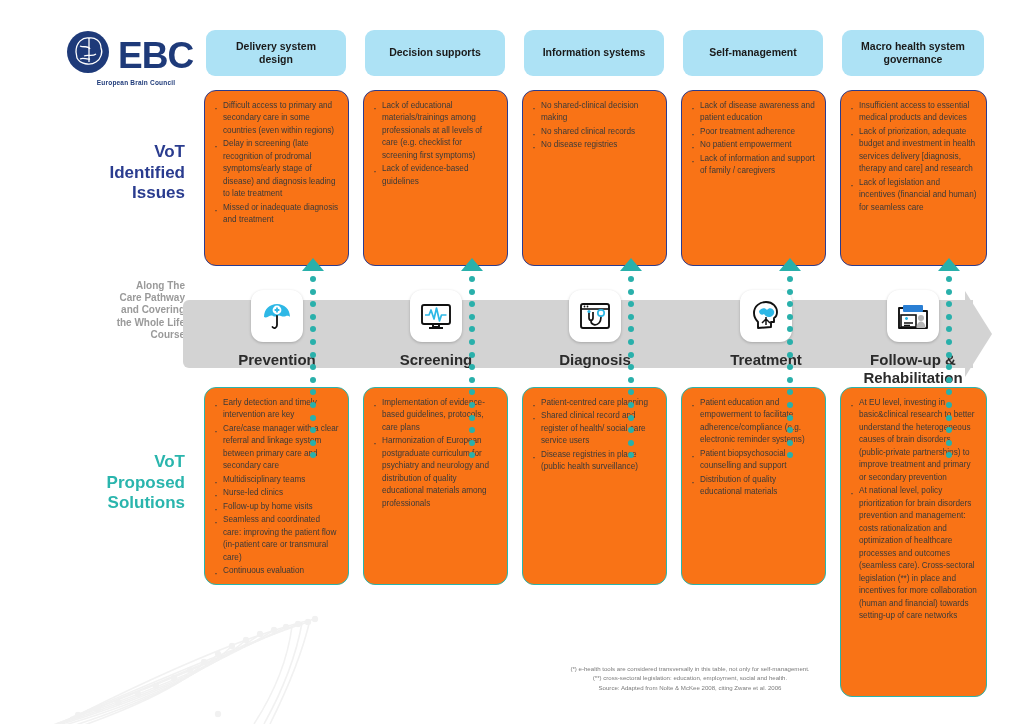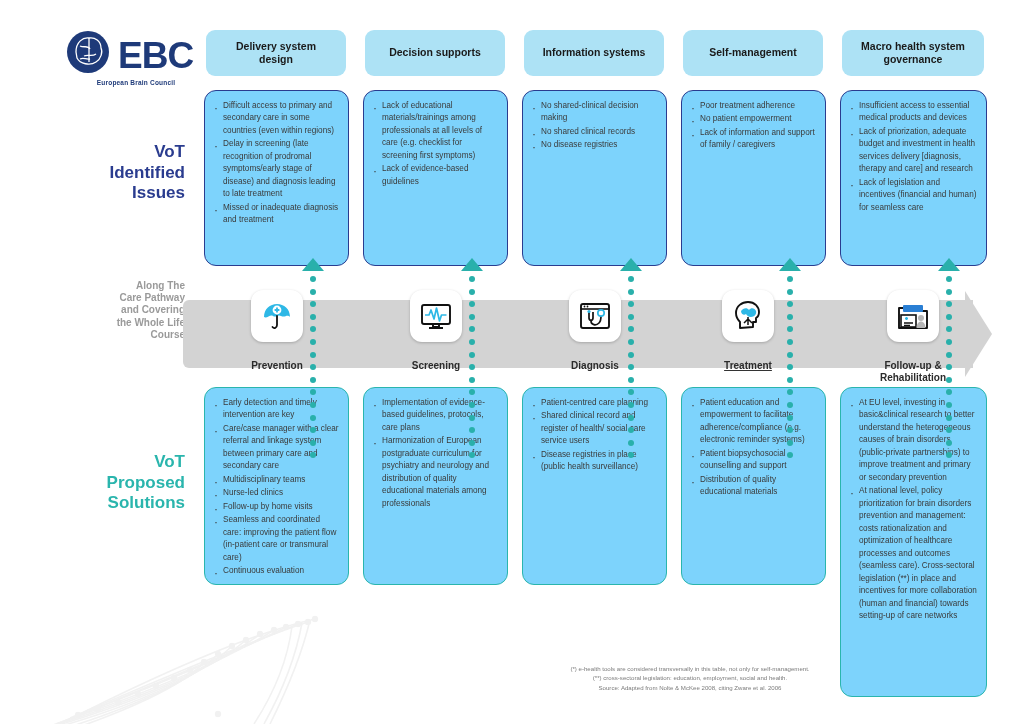--- a/index.html
+++ b/index.html
@@ -21,21 +21,21 @@
     background:#ade2f5;display:flex;align-items:center;justify-content:center;
     text-align:center;font-size:10.5px;font-weight:bold;color:#1a1a1a;line-height:1.25;
     padding:0 6px;box-sizing:border-box;
   }
   .sl{position:absolute;text-align:right;font-weight:bold;line-height:1.22;}
   #vot-issues-label{left:30px;top:142px;width:155px;font-size:17px;color:#2a3c8f;}
   #pathway-label{left:10px;top:280px;width:175px;font-size:10px;color:#9a9a9a;}
   #vot-solutions-label{left:30px;top:452px;width:155px;font-size:17px;color:#2ab5ad;}
   
   .card{
-    position:absolute;box-sizing:border-box;border-radius:12px;background:#7dd3fc;
+    position:absolute;box-sizing:border-box;border-radius:12px;background:#f97316;
     padding:9px 9px 7px 7px;
   }
   .card.issues{border:1.4px solid #2a3c8f;top:90px;height:176px;}
   .card.sols{border:1.4px solid #2ab5ad;top:387px;}
   .card ul{margin:0;padding:0;list-style:none;}
   .card li{
     position:relative;padding-left:11px;font-size:8.2px;line-height:1.52;
     color:#3a3a3a;margin-bottom:1px;
   }
   .card li:before{content:"\00B7";position:absolute;left:2px;top:-1px;font-size:12px;color:#3a3a3a;}
@@ -43,21 +43,21 @@
   .band{position:absolute;left:183px;top:300px;width:790px;height:68px;background:#d3d3d3;
     border-radius:6px 0 0 6px;}
   .band-arrow{position:absolute;left:965px;top:291px;width:0;height:0;
     border-top:43px solid transparent;border-bottom:43px solid transparent;
     border-left:27px solid #d3d3d3;}
   .stage{position:absolute;width:120px;text-align:center;}
   .stage-icon{
     width:52px;height:52px;margin:0 auto;background:#fff;border-radius:12px;
     box-shadow:0 1px 3px rgba(0,0,0,.22);display:flex;align-items:center;justify-content:center;
   }
-  .stage-label{margin-top:18px;font-size:10px;font-weight:bold;color:#2b2b2b;line-height:1.2;}
+  .stage-label{margin-top:9px;font-size:15px;font-weight:bold;color:#2b2b2b;line-height:1.2;}
   
   .dots{position:absolute;width:9px;}
   .dot{width:6px;height:6px;border-radius:50%;background:#29b0ab;margin:0 0 6.6px 0;}
   .tri{position:absolute;width:0;height:0;border-left:11px solid transparent;
     border-right:11px solid transparent;border-bottom:13px solid #29b0ab;}
   
   .footnote{position:absolute;left:470px;top:664px;width:440px;text-align:center;
     font-size:6.1px;line-height:1.55;color:#7b7b7b;}
 </style>
 </head>
@@ -163,20 +163,21 @@
 </div>
 <div class="card issues" style="left:522px;width:145px;">
   <ul>
       <li>No shared-clinical decision making</li>
       <li>No shared clinical records</li>
       <li>No disease registries</li>
     </ul>
 </div>
 <div class="card issues" style="left:681px;width:145px;">
   <ul>
+      <li>Lack of disease awareness and patient education</li>
       <li>Poor treatment adherence</li>
       <li>No patient empowerment</li>
       <li>Lack of information and support of family / caregivers</li>
     </ul>
 </div>
 <div class="card issues" style="left:840px;width:147px;">
   <ul>
       <li>Insufficient access to essential medical products and devices</li>
       <li>Lack of priorization, adequate budget and investment in health services delivery [diagnosis, therapy and care] and research</li>
       <li>Lack of legislation and incentives (financial and human) for seamless care</li>
@@ -219,21 +220,21 @@
         <circle cx="9.5" cy="7.5" r="0.9" fill="#111"></circle>
       <path d="M11,13 v6 c0,3 4,3 4,0 v-6" stroke="#111" stroke-width="1.7" fill="none"></path>
       <path d="M13,22 c0,4 5,5 8,2 c2,-2 2,-5 2,-7" stroke="#111" stroke-width="1.7" fill="none"></path>
       <circle cx="23" cy="14" r="3.2" fill="none" stroke="#2eb8e6" stroke-width="1.7"></circle>
       <circle cx="11" cy="12.5" r="1.6" fill="#2eb8e6"></circle>
     </svg>
   </div>
   <div class="stage-label"><span>Diagnosis</span></div>
 </div>
 
-<div class="stage" style="left:688px;top:290px;text-decoration:underline;">
+<div class="stage" style="left:706px;top:290px;">
   <div class="stage-icon">
     <svg width="34" height="34" viewBox="0 0 34 34">
       <path d="M9,29 v-6 c-2,-2 -4,-4 -4,-9 c0,-7 6,-11 12,-11 c7,0 11,5 11,10 c0,3 -1,5 -3,6 v4 h-3 v5 z" fill="none" stroke="#111" stroke-width="1.9" stroke-linejoin="round"></path>
       <path d="M10,12 c2,-3 6,-4 8,-1 c2,-3 6,-2 7,1 c1,3 -2,6 -5,6 c-3,0 -4,-2 -5,-3 c-2,2 -5,0 -5,-3z" fill="#2eb8e6"></path>
       <path d="M17,18 v8 M17,20 l-4,4 M17,20 l4,4" stroke="#111" stroke-width="1.5" fill="none"></path>
     </svg>
   </div>
   <div class="stage-label"><span>Treatment</span></div>
 </div>
 

